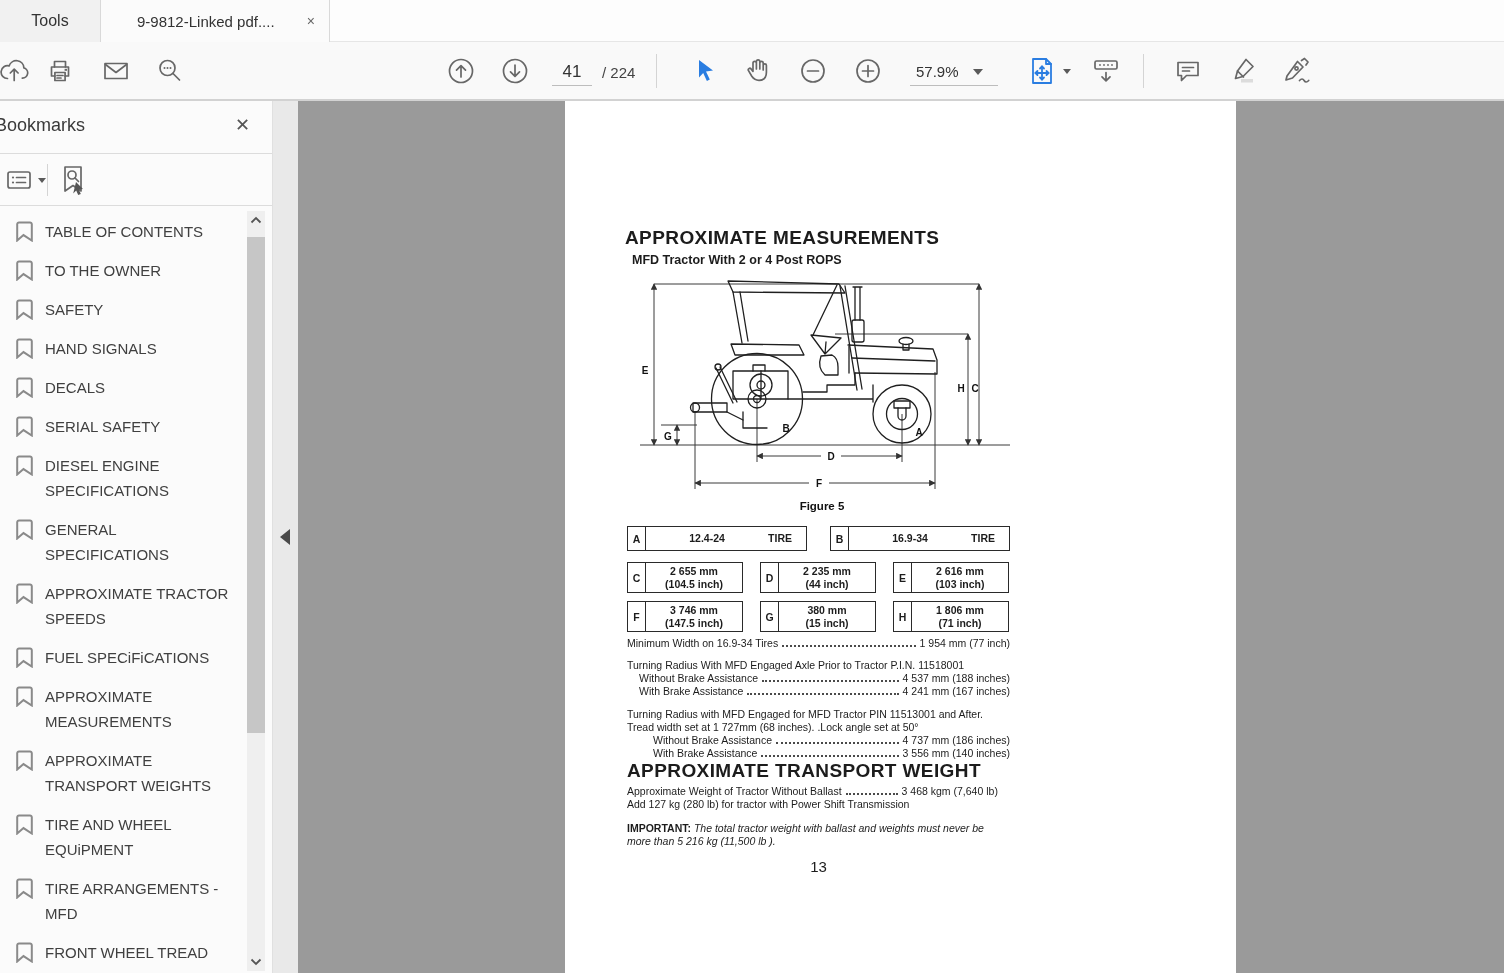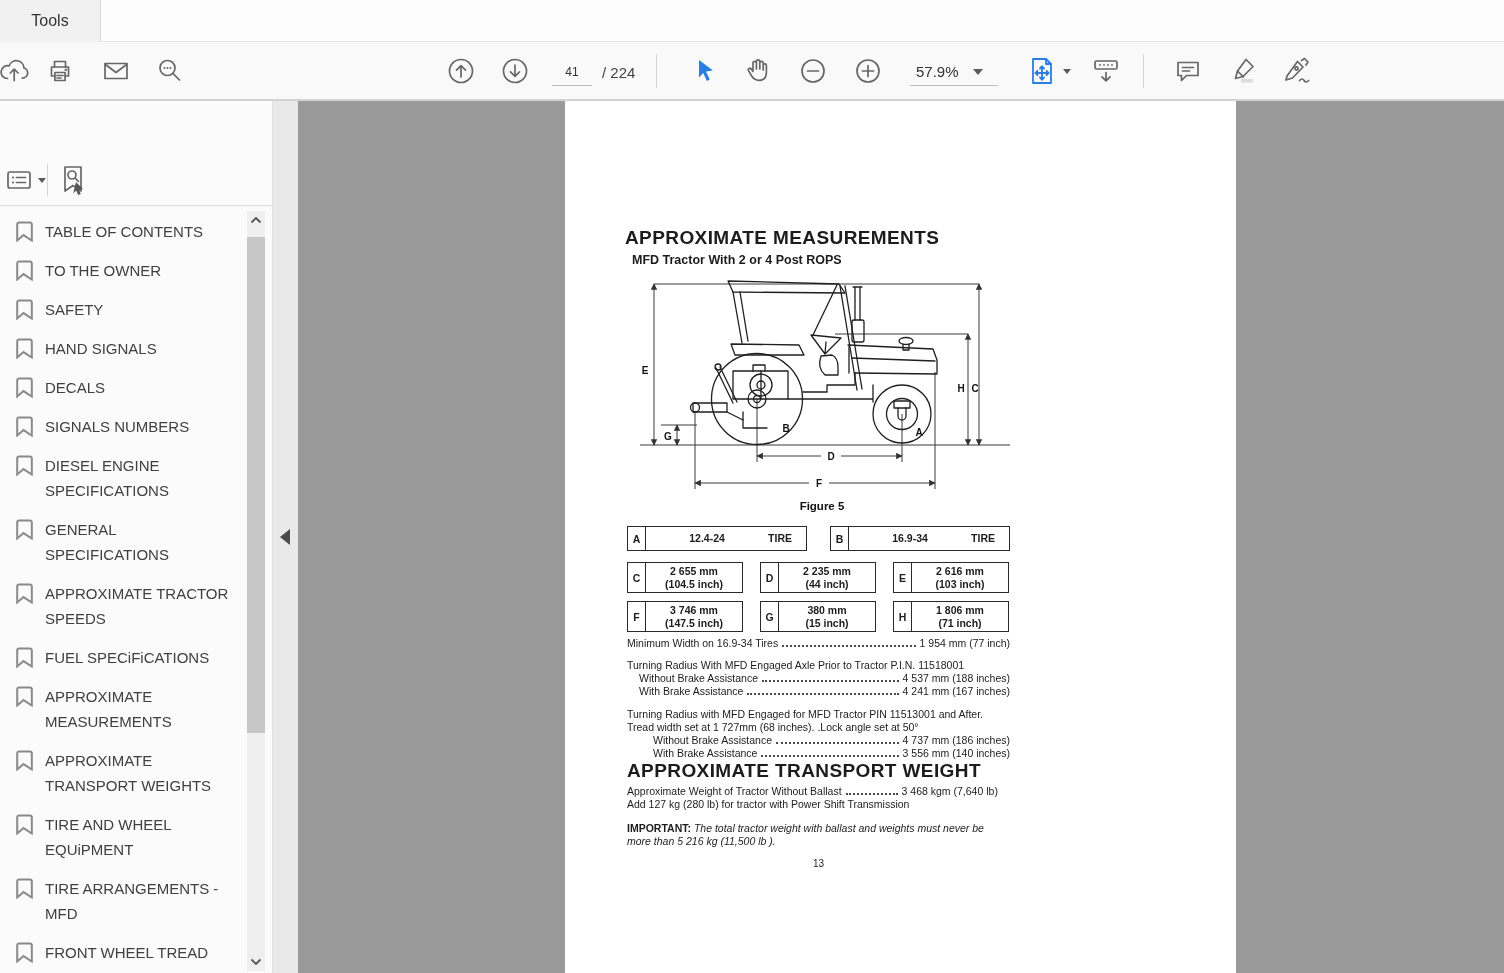--- a/index.html
+++ b/index.html
@@ -15,21 +15,21 @@
     display:flex; align-items:center; font-size:15px; color:#333; padding:0 14px 0 36px; }
   .tab-doc .tab-title { flex:1; white-space:nowrap; overflow:hidden; }
   .tab-close { font-size:14px; color:#666; margin-left:8px; cursor:default; }
 
   
   .toolbar { position:absolute; left:0; top:42px; width:1504px; height:59px; background:#f9f9f9; border-bottom:2px solid #d2d2d2; }
   .tbtn { position:absolute; top:9px; width:36px; height:40px; display:flex; align-items:center; justify-content:center; }
   .tsep { position:absolute; top:12px; width:1px; height:34px; background:#d4d4d4; }
   .tb-ic { stroke:#676767; fill:none; stroke-width:1.7; stroke-linecap:round; stroke-linejoin:round; }
   .page-input { position:absolute; left:552px; top:16px; width:40px; height:28px; border:none; border-bottom:1px solid #bdbdbd;
-    background:#f9f9f9; text-align:center; font-size:12px; color:#333; font-family:inherit; }
+    background:#f9f9f9; text-align:center; font-size:17px; color:#333; font-family:inherit; }
   .page-total { position:absolute; left:602px; top:22px; font-size:15px; color:#444; }
   .zoom-ctl { position:absolute; left:910px; top:16px; width:88px; height:28px; border-bottom:1px solid #bdbdbd;
     display:flex; align-items:center; font-size:15px; color:#333; padding:0 6px; }
   .caret-down { width:0; height:0; border-left:5px solid transparent; border-right:5px solid transparent; border-top:6px solid #5a5a5a; margin-left:14px; }
   .caret-sm { width:0; height:0; border-left:4px solid transparent; border-right:4px solid transparent; border-top:5px solid #5a5a5a; }
 
   
   .content { position:absolute; left:0; top:101px; width:1504px; height:872px; }
   .sidebar { position:absolute; left:0; top:0; width:272px; height:872px; background:#fbfbfb; }
   .sb-header { position:absolute; left:0; top:0; width:272px; height:53px; border-bottom:1px solid #dcdcdc; }
@@ -74,32 +74,36 @@
   .spec-line { display:flex; align-items:flex-end; }
   .spec-line .lbl { white-space:nowrap; }
   .spec-line .leader { flex:1; border-bottom:2px dotted #4a4a4a; margin:0 4px 3px 4px; }
   .spec-line .val { white-space:nowrap; } .gap9 { height:9px; } .gap10 { height:10px; }
   .ind1 { padding-left:12px; } .ind2 { padding-left:26px; }
 
   .transport-block { position:absolute; left:62px; top:663px; width:383px; font-size:10.5px; line-height:13px; }
   .tw-head { font-size:19px; font-weight:bold; letter-spacing:.4px; margin-bottom:8px; }
   .important { margin-top:11px; font-style:italic; }
   .important b { font-style:normal; }
-  .pagenum { position:absolute; left:62px; top:757px; width:383px; text-align:center; font-size:10px; }
+  .pagenum { position:absolute; left:62px; top:757px; width:383px; text-align:center; font-size:15px; }
 
   svg text { font-family:"Liberation Sans","DejaVu Sans",sans-serif; }
 </style>
 </head>
 <body>
 
 <div id="app">
 
   <div class="tabbar">
     <div class="tab-tools">
       <span>Tools</span>
+    </div>
+    <div class="tab-doc">
+      <span class="tab-title">9-9812-Linked pdf....</span>
+      <span class="tab-close">×</span>
     </div>
   </div>
 
   <div class="toolbar">
     <div class="tbtn" style="left:-4px;">
       <svg class="tb-ic" width="30" height="30" viewBox="0 0 30 30">
         <path d="M8.5 22.5 a6.4 6.4 0 1 1 1.6-12.6 7.6 7.6 0 0 1 14.8 2 5.2 5.2 0 0 1-1.6 10.2"></path>
         <path d="M15.2 24.5 V13.5 M11.3 17 l3.9-3.9 3.9 3.9"></path>
       </svg>
     </div>
@@ -212,20 +216,24 @@
         <circle cx="15.5" cy="13.5" r="1.6"></circle>
         <path d="M20.5 5.5 l3-2 3.5 3.5 -2 3"></path>
         <path d="M18.5 25.5 c1.8-2 3.4-2 4.6 0 s2.8 2 4.6 0"></path>
       </svg>
     </div>
   </div>
 
   <div class="content">
 
     <div class="sidebar">
+      <div class="sb-header">
+        <span class="sb-title">Bookmarks</span>
+        <span class="sb-close">✕</span>
+      </div>
       <div class="sb-iconrow">
         <div class="sb-opt">
           <svg class="tb-ic" width="30" height="30" viewBox="0 0 30 30">
             <rect x="4" y="7" width="22" height="16" rx="2"></rect>
             <circle cx="9" cy="12.5" r="1.1" fill="#676767" stroke="none"></circle>
             <circle cx="9" cy="17.5" r="1.1" fill="#676767" stroke="none"></circle>
             <path d="M12.5 12.5 h9 M12.5 17.5 h9"></path>
           </svg>
           <span class="caret-sm" style="margin-left:4px;"></span>
         </div>
@@ -280,21 +288,21 @@
             </svg>
           <span class="bm-txt">
               <span class="bm-l">DECALS</span>
             </span>
         </div>
         <div class="bm-item">
           <svg class="bm-ic" width="17" height="21" viewBox="0 0 17 21">
               <path d="M3 1.5 h11 a1.8 1.8 0 0 1 1.8 1.8 V19.5 l-8.3-5.4 -6.3 5.4 V3.3 A1.8 1.8 0 0 1 3 1.5 z" fill="none" stroke="#8a8a8a" stroke-width="2"></path>
             </svg>
           <span class="bm-txt">
-              <span class="bm-l">SIGNALS NUMBERS</span>
+              <span class="bm-l">SERIAL SAFETY</span>
             </span>
         </div>
         <div class="bm-item">
           <svg class="bm-ic" width="17" height="21" viewBox="0 0 17 21">
               <path d="M3 1.5 h11 a1.8 1.8 0 0 1 1.8 1.8 V19.5 l-8.3-5.4 -6.3 5.4 V3.3 A1.8 1.8 0 0 1 3 1.5 z" fill="none" stroke="#8a8a8a" stroke-width="2"></path>
             </svg>
           <span class="bm-txt">
               <span class="bm-l">DIESEL ENGINE</span>
               <span class="bm-l">SPECIFICATIONS</span>
             </span>

